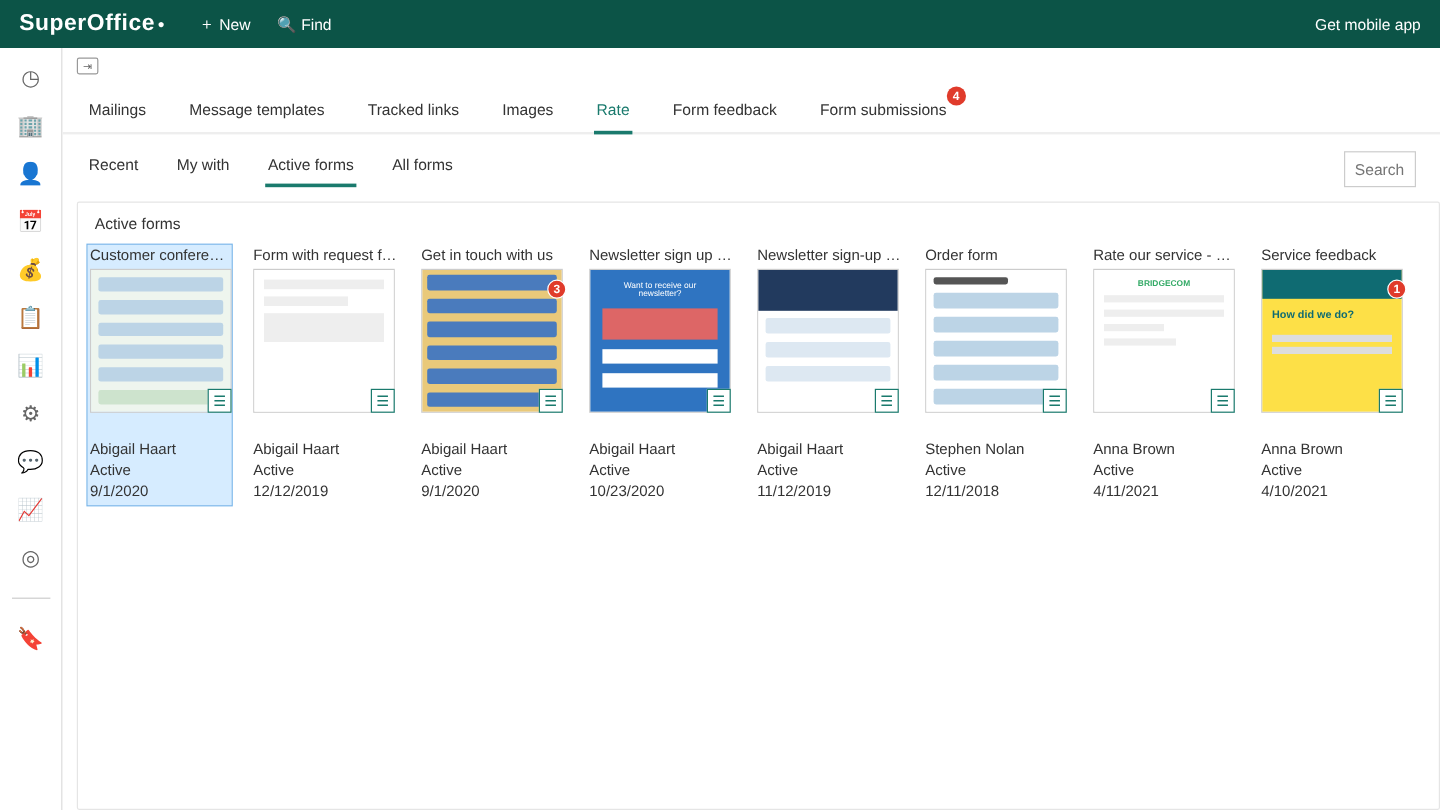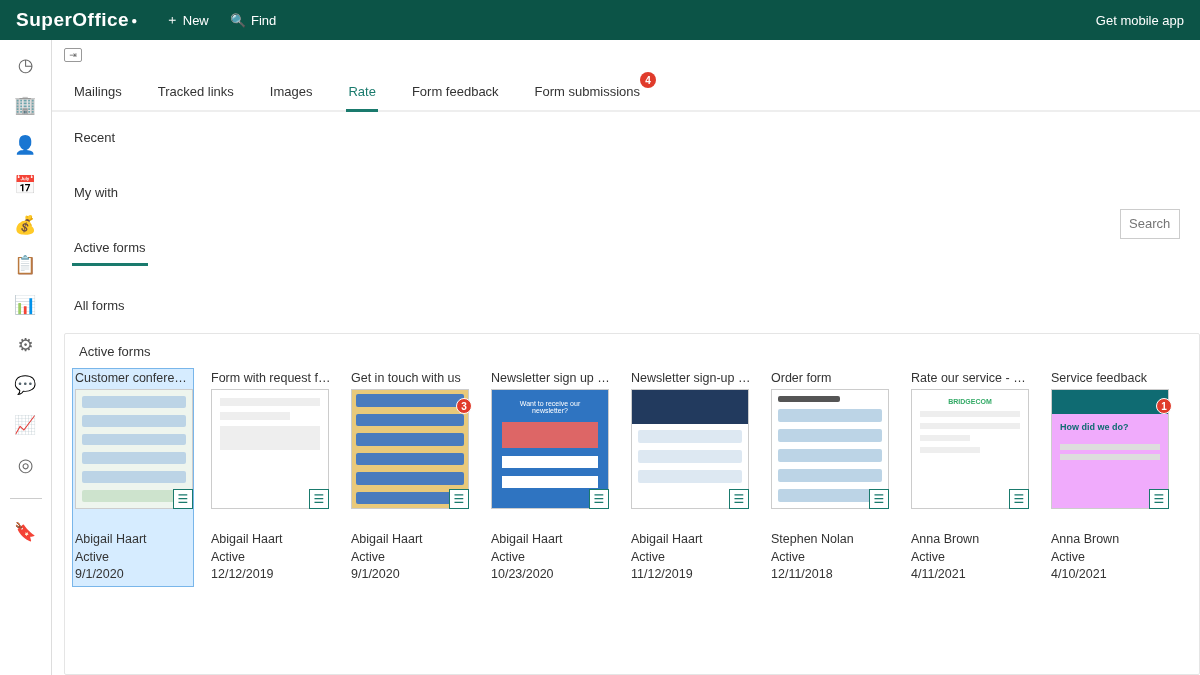--- a/index.html
+++ b/index.html
@@ -15,38 +15,38 @@
   .s-ico { width:22px; height:22px; display:flex; align-items:center; justify-content:center; font-size:18px; color:#666; cursor:pointer; }
   .s-divider { width:32px; height:1px; background:#ccc; margin:4px 0; }
   .main { flex:1; display:flex; flex-direction:column; overflow:hidden; }
   .expand-row { height:30px; display:flex; align-items:center; padding-left:12px; }
   .expand-ico { width:18px; height:14px; border:1px solid #999; border-radius:2px; display:flex; align-items:center; justify-content:center; font-size:9px; color:#666; cursor:pointer; }
   .tabs1 { display:flex; gap:32px; padding:6px 20px 0; border-bottom:2px solid #eee; position:relative; }
   .tab1 { padding:8px 2px 10px; color:#333; cursor:pointer; position:relative; }
   .tab1.active { color:#1a7a6d; border-bottom:3px solid #1a7a6d; margin-bottom:-2px; }
   .badge-red { position:absolute; top:-4px; right:-14px; background:#e03b2b; color:#fff; border-radius:50%; width:16px; height:16px; font-size:10px; display:flex; align-items:center; justify-content:center; font-weight:bold; }
   .tabs2-row { display:flex; align-items:center; padding:14px 20px 0; }
-  .tabs2 { display:flex; gap:28px;flex-direction:column; }
+  .tabs2 { display:flex; gap:28px; }
   .tab2 { padding:4px 2px 8px; cursor:pointer; color:#333; }
   .tab2.active { color:#333; border-bottom:3px solid #1a7a6d; font-weight:500; }
   .search-wrap { margin-left:auto; }
   .search-wrap input { height:30px; width:60px; padding:0 8px; border:1px solid #ccc; font-size:13px; }
   .section-box { margin:12px 0 0 12px; border:1px solid #e5e5e5; border-radius:2px; flex:1; padding:10px 10px; overflow:hidden; }
   .section-title { font-size:13px; color:#333; margin:0 0 12px 4px; }
   .cards { display:flex; gap:20px; }
   .card { width:120px; display:flex; flex-direction:column; position:relative; }
   .card.selected { background:#d6ecff; outline:1px solid #79b6ea; padding:2px; margin:-2px; }
   .card-title { font-size:12.5px; color:#333; white-space:nowrap; overflow:hidden; text-overflow:ellipsis; margin-bottom:4px; cursor:pointer; }
   .thumb { width:118px; height:120px; border:1px solid #ccc; background:#f4f4f4; position:relative; cursor:pointer; }
   .thumb .menu-btn { position:absolute; right:-1px; bottom:-1px; width:20px; height:20px; border:1px solid #1a7a6d; background:#fff; display:flex; align-items:center; justify-content:center; color:#1a7a6d; font-size:12px; cursor:pointer; }
   .badge-sm { position:absolute; top:8px; right:-4px; background:#e03b2b; color:#fff; border-radius:50%; width:16px; height:16px; font-size:10px; display:flex; align-items:center; justify-content:center; font-weight:bold; border:1px solid #fff; z-index:2; }
   .card-meta { margin-top:22px; font-size:12.5px; line-height:1.4; }
   .th-blue { background:#2f74c1; padding:10px; }
   .th-blue .box { background:#fff; height:26px; margin-top:8px; }
-  .th-teal { background:#f0abfc; }
+  .th-teal { background:#fde047; }
   .th-teal .bar { height:24px; background:#0f6b72; }
   .th-text { padding:8px; font-size:7px; color:#888; }
   .th-text p { margin-bottom:6px; }
   .th-rows { padding:6px; display:flex; flex-direction:column; gap:7px; }
   .th-rows div { height:13px; background:#bcd4e6; border-radius:2px; }
 </style>
 </head>
 <body>
 
 <div class="topbar">
@@ -78,20 +78,21 @@
       <div class="s-ico">🔖</div>
     </div>
 
   <div class="main">
     <div class="expand-row">
       <div class="expand-ico">⇥</div>
     </div>
 
     <div class="tabs1" id="tabs1">
         <div class="tab1">Mailings</div>
+        <div class="tab1">Message templates</div>
         <div class="tab1">Tracked links</div>
         <div class="tab1">Images</div>
         <div class="tab1 active">Rate</div>
         <div class="tab1">Form feedback</div>
         <div class="tab1">Form submissions<span class="badge-red">4</span></div>
       </div>
 
     <div class="tabs2-row">
       <div class="tabs2" id="tabs2">
           <div class="tab2">Recent</div>

